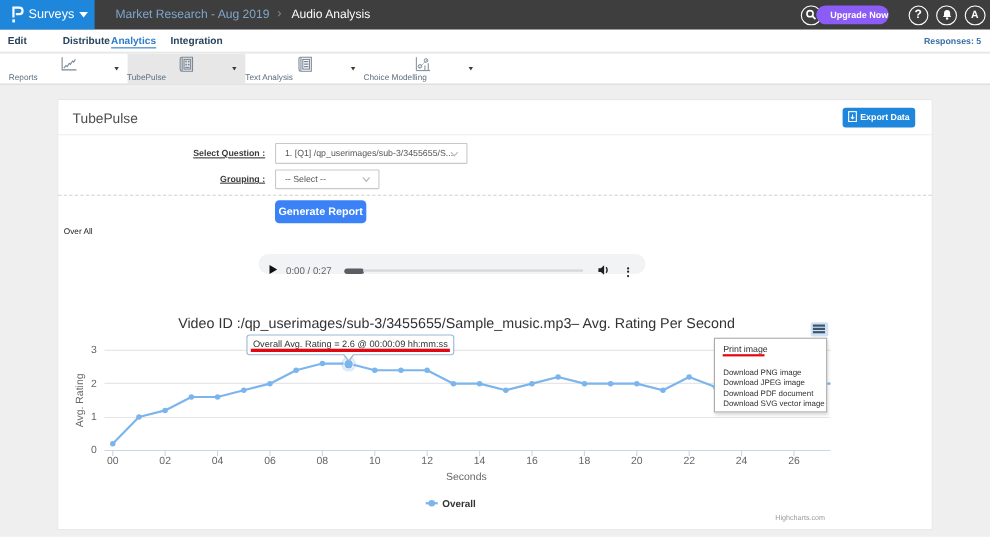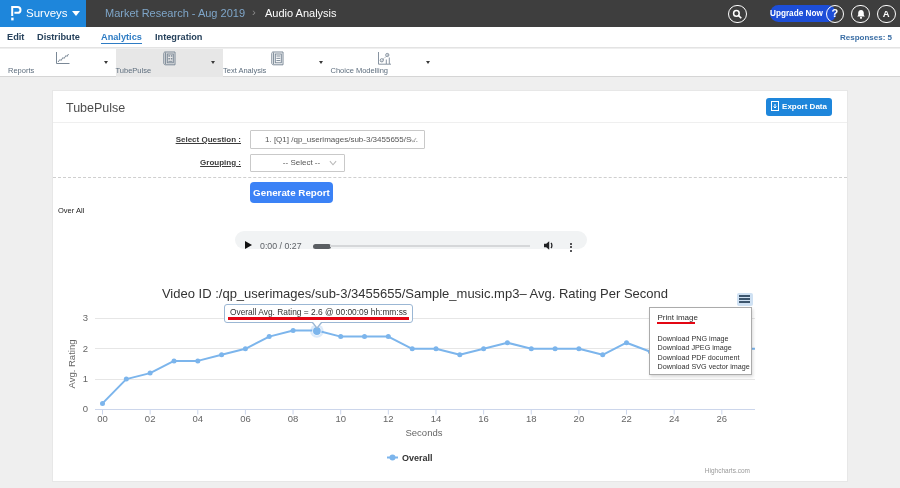--- a/index.html
+++ b/index.html
@@ -10,21 +10,21 @@
 
   
   #topbar { left:0; top:0; width:900px; height:27px; background:#3e3e3e; }
   #bluebox { left:0; top:0; width:86px; height:27px; background:#1e86db; }
   #surveys { left:26px; top:7px; color:#fff; font-size:11.5px; }
   #scaret { left:71.5px; top:11px; width:0; height:0; border-left:4.5px solid transparent; border-right:4.5px solid transparent; border-top:5px solid #fff; }
   #crumb1 { left:105px; top:7px; color:#7fa6c9; font-size:11px; }
   #crumbsep { left:252px; top:6px; color:#8a8a8a; font-size:11.5px; }
   #crumb2 { left:265px; top:7px; color:#fdfdfd; font-size:11px; }
   .circ { width:18.5px; height:18.5px; border:1.5px solid #fff; border-radius:50%; top:4.5px; color:#fff; text-align:center; }
-  #upgr { left:770px; top:4.5px; width:65.5px; height:17.5px; background:#1d4ed8; border-radius:9px; color:#fff; font-size:8.2px; font-weight:bold; text-align:left; line-height:18px; }
+  #upgr { left:742px; top:4.5px; width:65.5px; height:17.5px; background:#8b5cf6; border-radius:9px; color:#fff; font-size:8.2px; font-weight:bold; text-align:right; line-height:18px; }
 
   
   #menurow { left:0; top:27px; width:900px; height:20.5px; background:#fff; border-bottom:1px solid #e3e3e3; }
   .mitem { top:31.5px; font-size:9.2px; font-weight:bold; color:#27425c; white-space:nowrap; }
   #m-analytics { color:#2e7cc4; border-bottom:1px solid #2e7cc4; padding-bottom:1px; }
   #responses { top:33px; right:8px; position:absolute; font-size:8px; font-weight:bold; color:#3a6ea5; }
 
   
   #toolbar { left:0; top:48.5px; width:900px; height:28.5px; background:#fff; border-bottom:1px solid #d5d5d5; }
   .tab { position:absolute; top:0; width:107.5px; height:28.5px; }
@@ -33,21 +33,21 @@
   .ticon { position:absolute; left:50%; margin-left:-13px; top:2px; }
   .tarrow { position:absolute; right:8px; top:12.5px; width:0; height:0; border-left:2.8px solid transparent; border-right:2.8px solid transparent; border-top:3.8px solid #3a3a3a; }
 
   
   #card { left:52px; top:90px; width:796px; height:392px; background:#fff; border:1px solid #e7e7e7; }
   #cardhead { position:absolute; left:0; top:0; width:100%; height:32px; border-bottom:1px solid #efefef; }
   #cardtitle { position:absolute; left:13px; top:9.5px; font-size:12.5px; color:#4d4d4d; }
   #exportbtn { position:absolute; right:15px; top:7px; width:66px; height:17.5px; background:#1e86db; border-radius:3px; color:#fff; font-size:8px; font-weight:bold; text-align:center; line-height:17.5px; white-space:nowrap; }
 
   .flabel { position:absolute; font-size:8px; font-weight:bold; color:#3c3c3c; text-align:right;text-decoration:underline; }
-  .fsel { position:absolute; border:1px solid #c9c9c9; background:#fff; border-radius:1px; font-size:8px; color:#555; white-space:nowrap; overflow:hidden;text-align:center; }
+  .fsel { position:absolute; border:1px solid #c9c9c9; background:#fff; border-radius:1px; font-size:8px; color:#555; white-space:nowrap; overflow:hidden; }
   .fsel .chev { position:absolute; right:7px; top:50%; margin-top:-4px; width:8px; height:8px; }
   #genbtn { position:absolute; left:197px; top:90.5px; width:83px; height:21px; background:#3b82f6; border-radius:4px; color:#fff; font-size:9.8px; font-weight:bold; text-align:center; line-height:21px; white-space:nowrap; }
   #dashsep { position:absolute; left:0px; top:86px; width:100%; border-top:1px dashed #cfcfcf; }
   #overall { position:absolute; left:5px; top:115px; font-size:7.5px; font-weight:normal; color:#222; }
 
   
   #audio { position:absolute; left:182px; top:140px; width:352px; height:18px; background:#f1f3f4; border-radius:14.5px; }
   #aplay { position:absolute; left:9.5px; top:10px; width:0; height:0; border-top:4.7px solid transparent; border-bottom:4.7px solid transparent; border-left:7.5px solid #111; }
   #atime { position:absolute; left:25px; top:9.8px; font-size:8.8px; color:#5f6368; }
   #athumb { position:absolute; left:78px; top:13px; width:18px; height:4.5px; border-radius:2.5px; background:#5a5e62; }
@@ -89,21 +89,21 @@
   <div id="upgr" class="abs">Upgrade Now</div>
   <div class="circ abs" style="left:825.5px; font-size:11px; font-weight:bold; line-height:15.5px;">?</div>
   <div class="circ abs" style="left:851.4px;"><svg width="10" height="11" viewBox="0 0 10 11" style="margin-top:1.6px">
         <path d="M5,1 C3,1 2.2,2.5 2.2,4 L2.2,6 L1.2,7.5 L8.8,7.5 L7.8,6 L7.8,4 C7.8,2.5 7,1 5,1 Z" fill="#fff"></path>
         <circle cx="5" cy="8.8" r="1.1" fill="#fff"></circle>
       </svg></div>
   <div class="circ abs" style="left:877px; font-size:9.5px; font-weight:bold; line-height:15.5px;">A</div>
 
   <div id="menurow" class="abs"></div>
   <div class="mitem abs" style="left:7px;">Edit</div>
-  <div class="mitem abs" style="left:37px;">Distribute</div>
+  <div class="mitem abs" style="left:57px;">Distribute</div>
   <div class="mitem abs" id="m-analytics" style="left:101px;">Analytics</div>
   <div class="mitem abs" style="left:155px;">Integration</div>
   <div id="responses">Responses: 5</div>
 
   <div id="toolbar" class="abs">
     <div class="tab" style="left:8px;">
       <svg class="ticon" width="26" height="15" viewBox="0 0 26 15">
           <g transform="translate(6,0)" fill="none" stroke="#7a8896" stroke-width="1">
             <path d="M1.5,1 L1.5,12.5 L14.5,12.5"></path>
             <path d="M3,11 L5,8.5 L6,9.5 L8,6.5 L9,7.5 L11,4.5 L12,5.5 L13.5,3"></path>

